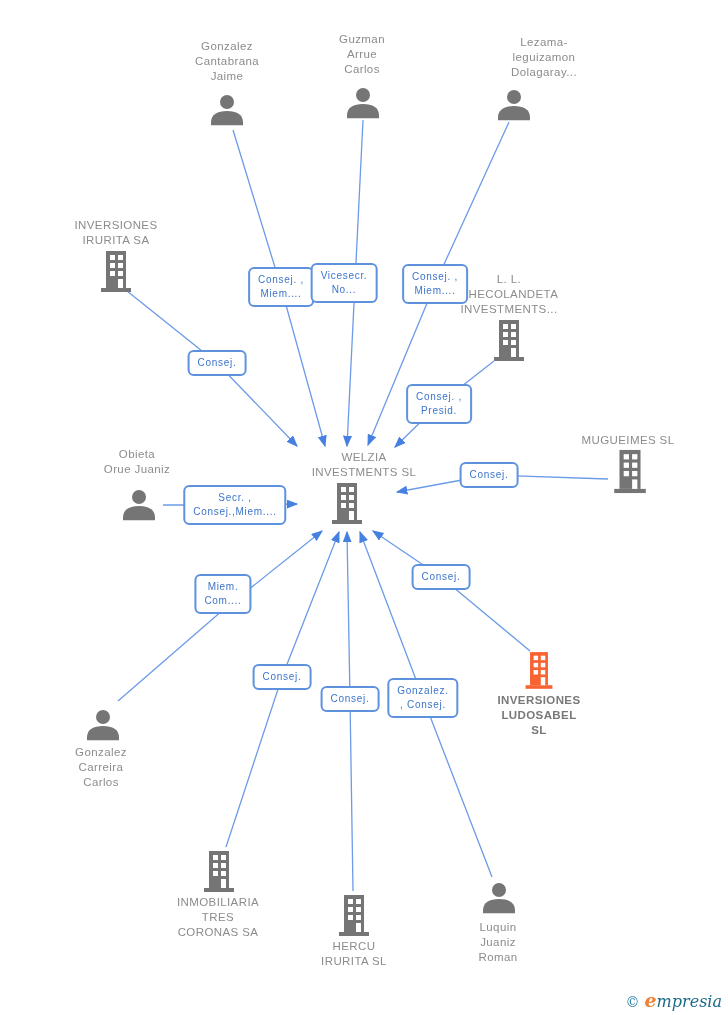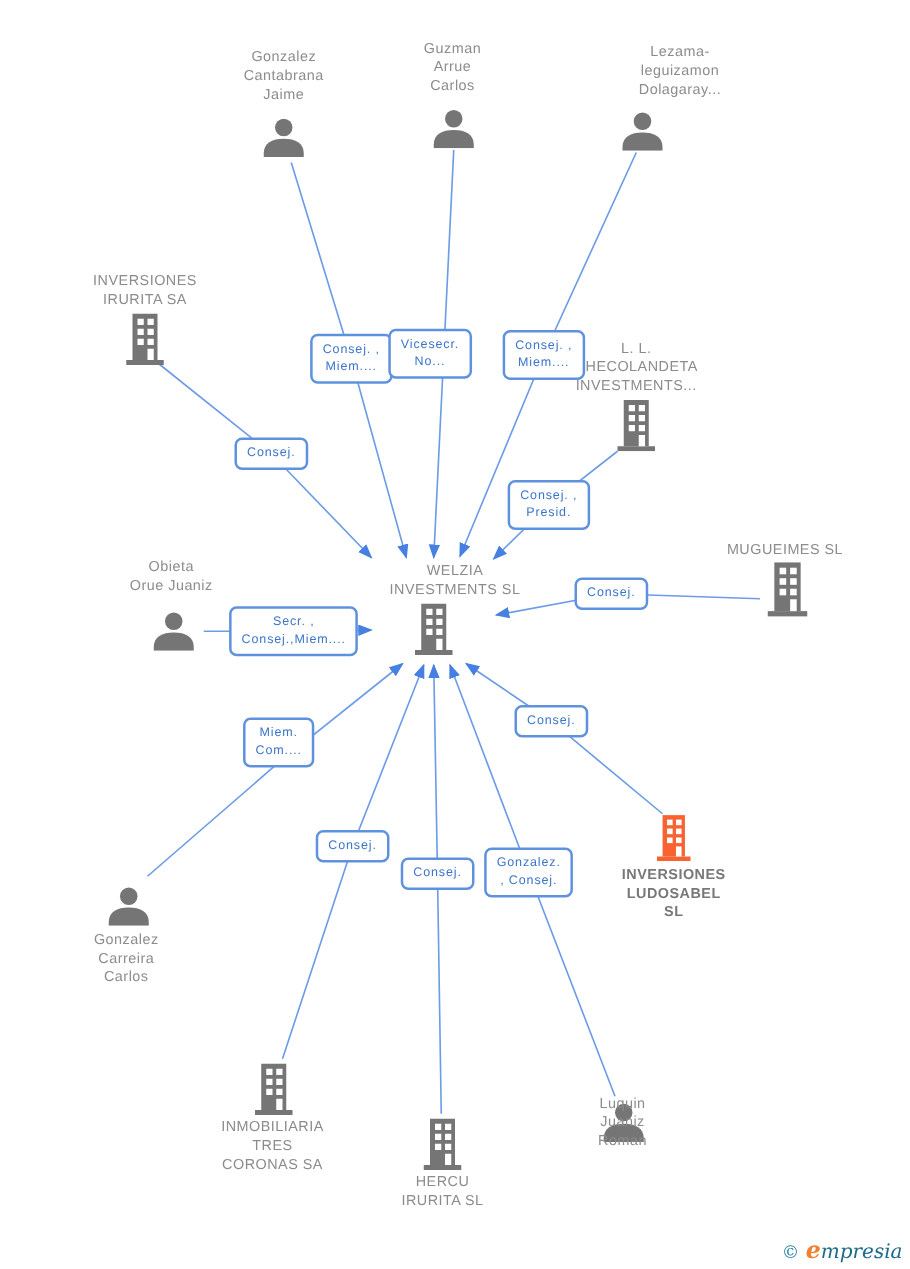--- a/index.html
+++ b/index.html
@@ -235,21 +235,21 @@
 IRURITA SL</div>
   </div>
 
   <div>
     <div class="icon" style="left:499px;top:898px">
       <svg class="person-svg" width="36" height="31" viewBox="0 0 36 31">
           <circle cx="18" cy="7.5" r="7"></circle>
           <path d="M2,31 L2,28 C2,20 8.5,16.5 18,16.5 C27.5,16.5 34,20 34,28 L34,31 Z"></path>
         </svg>
     </div>
-    <div class="entity-label" style="left:498px;top:876px">Luquin
+    <div class="entity-label" style="left:498px;top:920px">Luquin
 Juaniz
 Roman</div>
   </div>
 
   <div class="relation" style="left:281px;top:287px">Consej. ,
 Miem....</div>
   <div class="relation" style="left:344px;top:283px">Vicesecr.
 No...</div>
   <div class="relation" style="left:435px;top:284px">Consej. ,
 Miem....</div>

